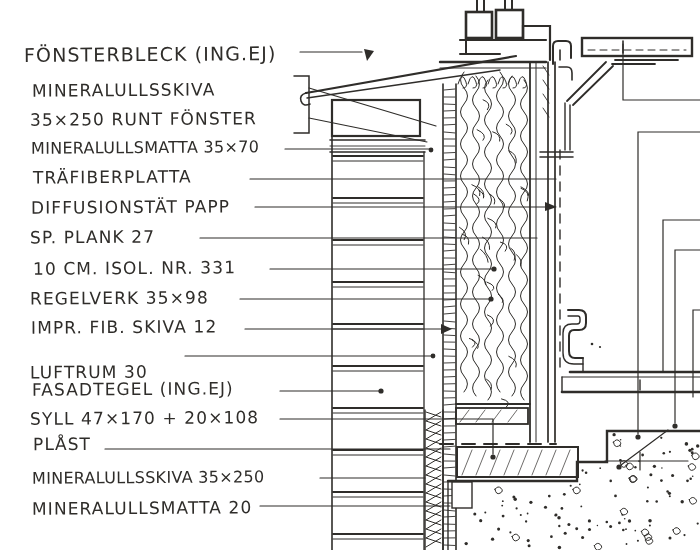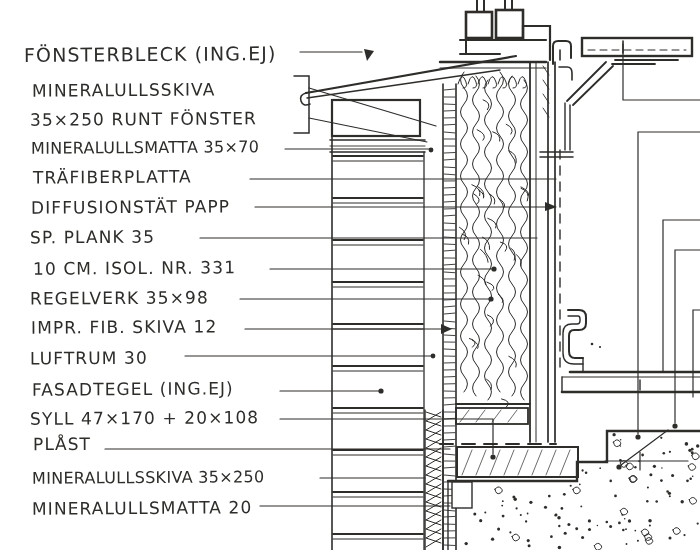--- a/index.html
+++ b/index.html
@@ -415,24 +415,24 @@
     </g>
   </svg>
 
   <div>
     <div class="lbl big" style="left:24px;top:45px">FÖNSTERBLECK (ING.EJ)</div>
     <div class="lbl" style="left:32px;top:82px">MINERALULLSSKIVA</div>
     <div class="lbl" style="left:30px;top:111px">35×250 RUNT FÖNSTER</div>
     <div class="lbl cond" style="left:31px;top:140px">MINERALULLSMATTA 35×70</div>
     <div class="lbl" style="left:33px;top:169px">TRÄFIBERPLATTA</div>
     <div class="lbl" style="left:31px;top:199px">DIFFUSIONSTÄT PAPP</div>
-    <div class="lbl" style="left:30px;top:229px">SP. PLANK 35</div>
+    <div class="lbl" style="left:30px;top:229px">SP. PLANK 27</div>
     <div class="lbl" style="left:33px;top:260px">10 CM. ISOL. NR. 331</div>
     <div class="lbl" style="left:30px;top:290px">REGELVERK 35×98</div>
     <div class="lbl" style="left:31px;top:319px">IMPR. FIB. SKIVA 12</div>
-    <div class="lbl" style="left:30px;top:350px">LUFTRUM 30</div>
+    <div class="lbl" style="left:30px;top:364px">LUFTRUM 30</div>
     <div class="lbl" style="left:32px;top:381px">FASADTEGEL (ING.EJ)</div>
     <div class="lbl" style="left:30px;top:410px">SYLL 47×170 + 20×108</div>
     <div class="lbl" style="left:33px;top:436px">PLÅST</div>
     <div class="lbl cond" style="left:32px;top:470px">MINERALULLSSKIVA 35×250</div>
     <div class="lbl" style="left:32px;top:500px">MINERALULLSMATTA 20</div>
   </div>
 </div>
 
 </body></html>

